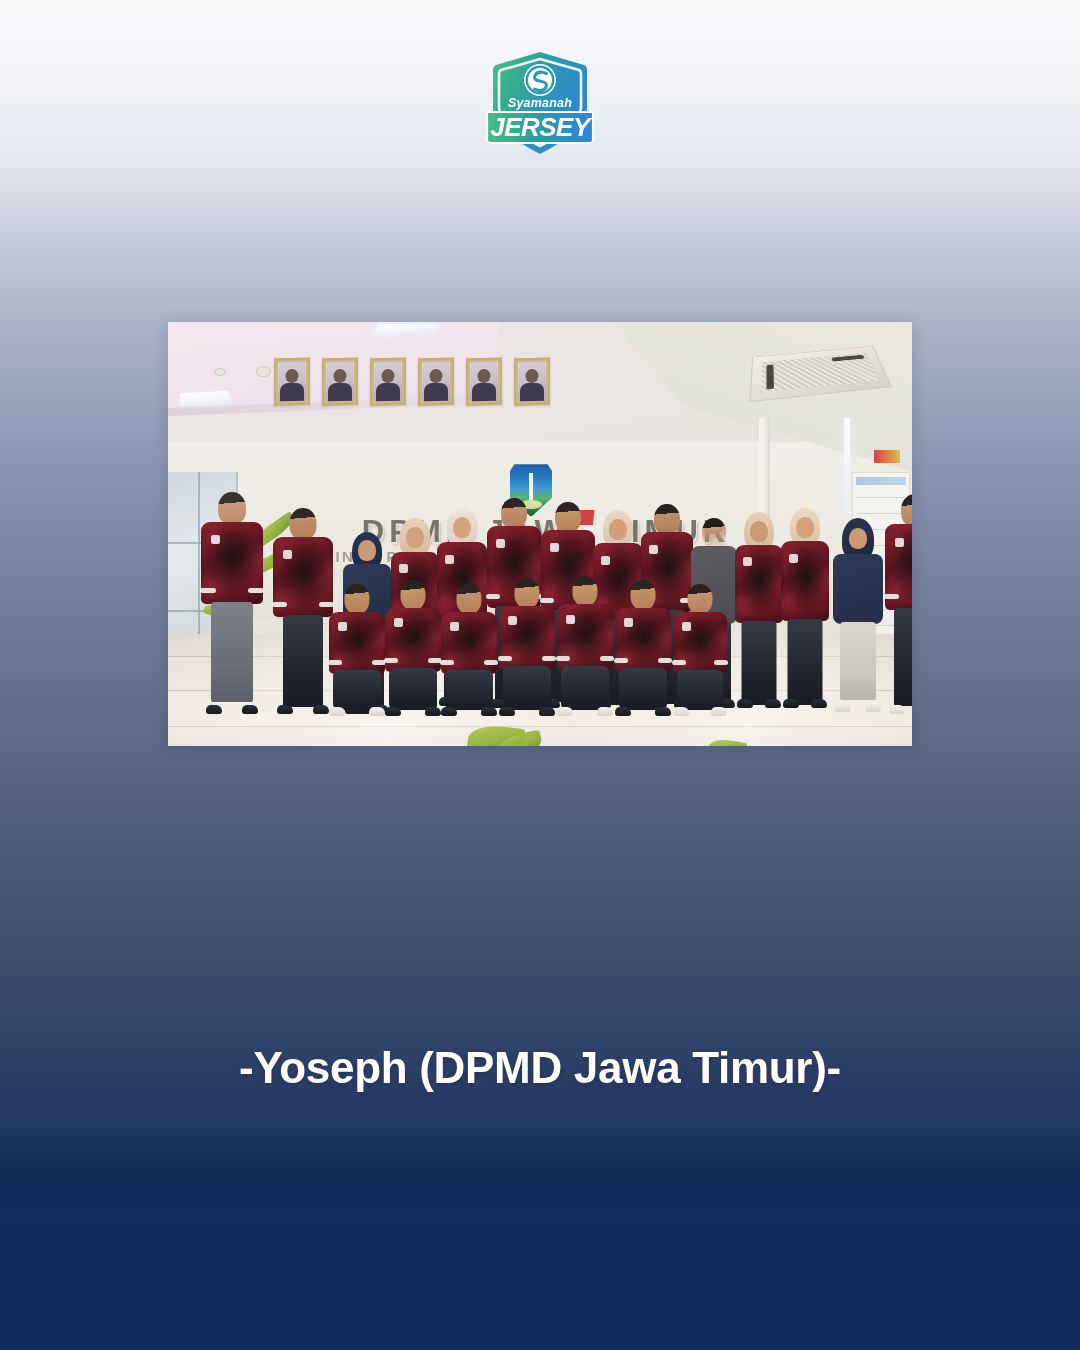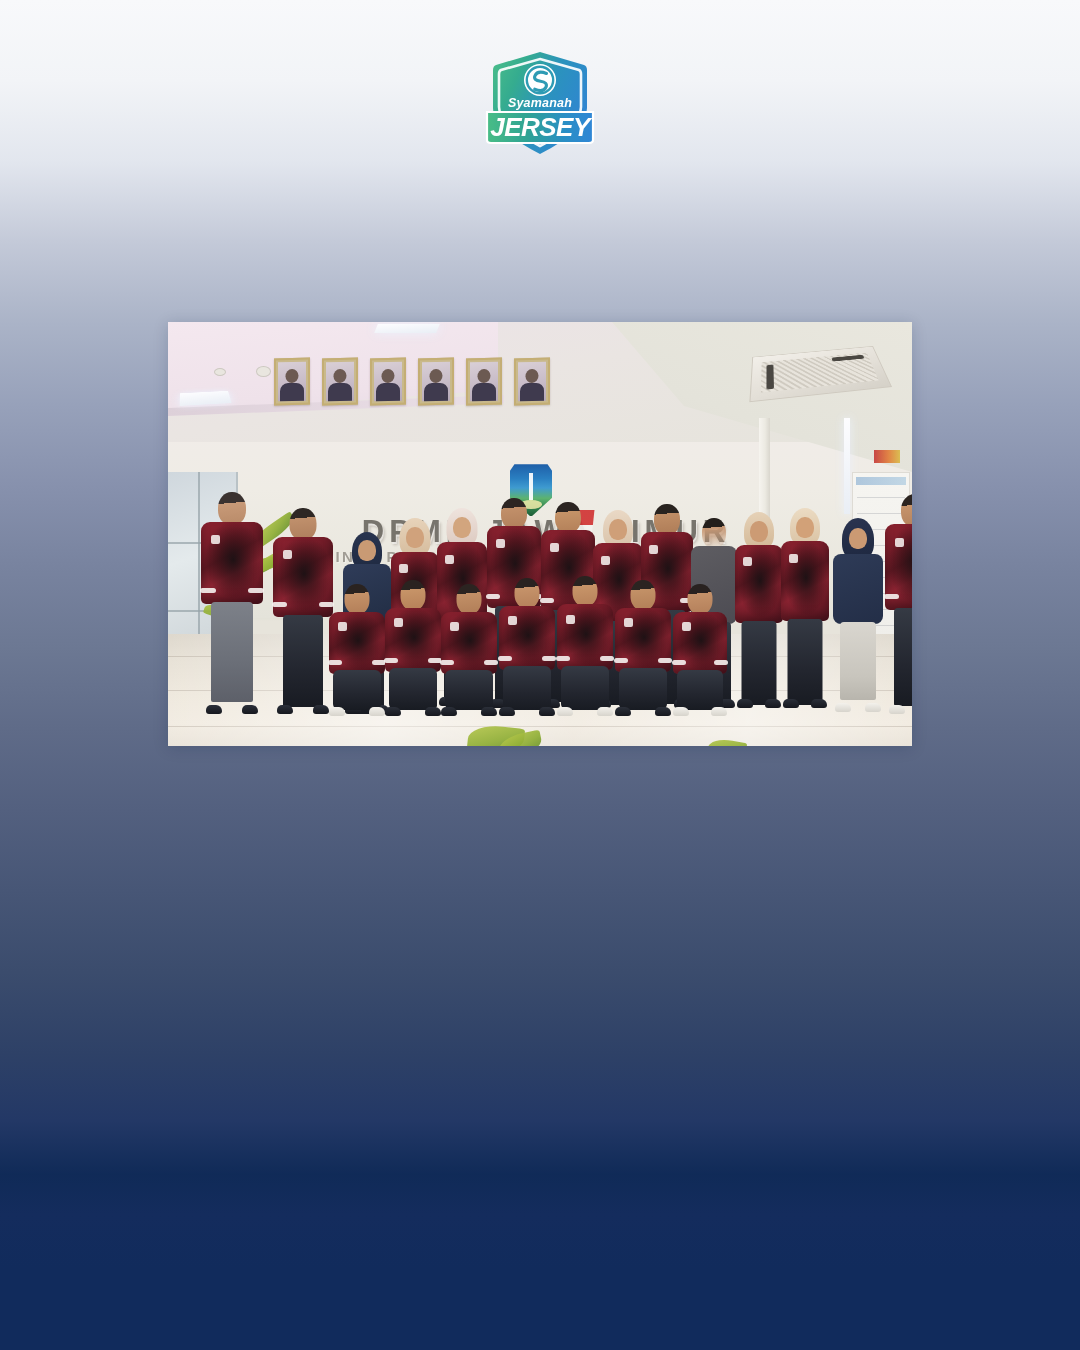--- a/index.html
+++ b/index.html
@@ -674,14 +674,15 @@
           <div class="shoe r white" style="right:1px;"></div>
       </div>
 
       <div class="leaf" style="left:300px;bottom:-6px;width:56px;height:26px;transform:rotate(6deg);"></div>
       <div class="leaf" style="left:330px;bottom:-10px;width:44px;height:22px;transform:rotate(-12deg);"></div>
       <div class="leaf" style="left:540px;bottom:-12px;width:38px;height:18px;transform:rotate(10deg);"></div>
     </div>
   </div>
 
 
+  <div class="attribution">-Yoseph (DPMD Jawa Timur)-</div>
 
 </div>
 
 </body></html>

